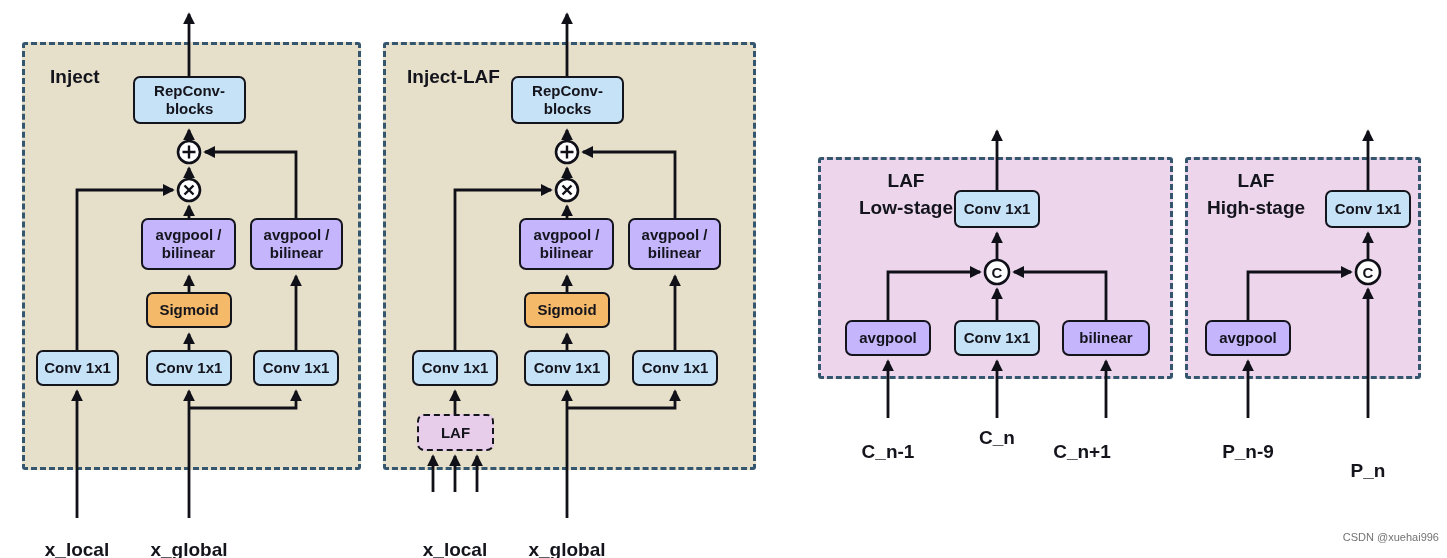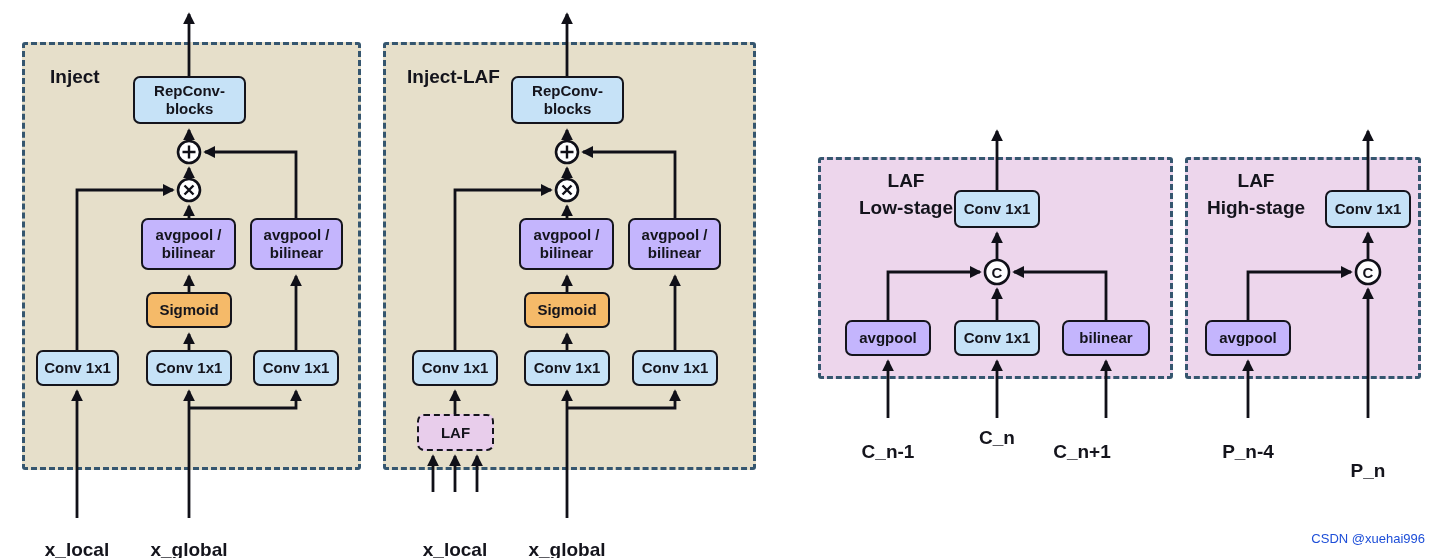--- a/index.html
+++ b/index.html
@@ -81,24 +81,24 @@
     position: absolute;
     transform: translateX(-50%);
     font-weight: bold;
     font-size: 19px;
     z-index: 3;
     white-space: nowrap;
     margin-top: 15px;
   }
   .watermark {
     position: absolute;
-    right: 22px;
+    right: 8px;
     top: 531px;
-    font-size: 13px;
-    color: #1d4ed8;
+    font-size: 11px;
+    color: #737373;
     z-index: 3;
   }
 </style>
 </head>
 <body>
 
 <div class="canvas">
 
   <div class="panel tan" style="left:22px;top:42px;width:339px;height:428px"></div>
   <div class="panel tan" style="left:383px;top:42px;width:373px;height:428px"></div>
@@ -227,17 +227,17 @@
   <div class="panel-title centered" style="left:1192px;top:168px;width:128px">LAF
 High-stage</div>
 
   <div class="io-label" style="left:77px;top:524px">x_local</div>
   <div class="io-label" style="left:189px;top:524px">x_global</div>
   <div class="io-label" style="left:455px;top:524px">x_local</div>
   <div class="io-label" style="left:567px;top:524px">x_global</div>
   <div class="io-label" style="left:888px;top:426px">C_n-1</div>
   <div class="io-label" style="left:997px;top:412px">C_n</div>
   <div class="io-label" style="left:1082px;top:426px">C_n+1</div>
-  <div class="io-label" style="left:1248px;top:426px">P_n-4</div>
+  <div class="io-label" style="left:1248px;top:426px">P_n-9</div>
   <div class="io-label" style="left:1368px;top:445px">P_n</div>
 
   <div class="watermark">CSDN @xuehai996</div>
 </div>
 
 </body></html>

